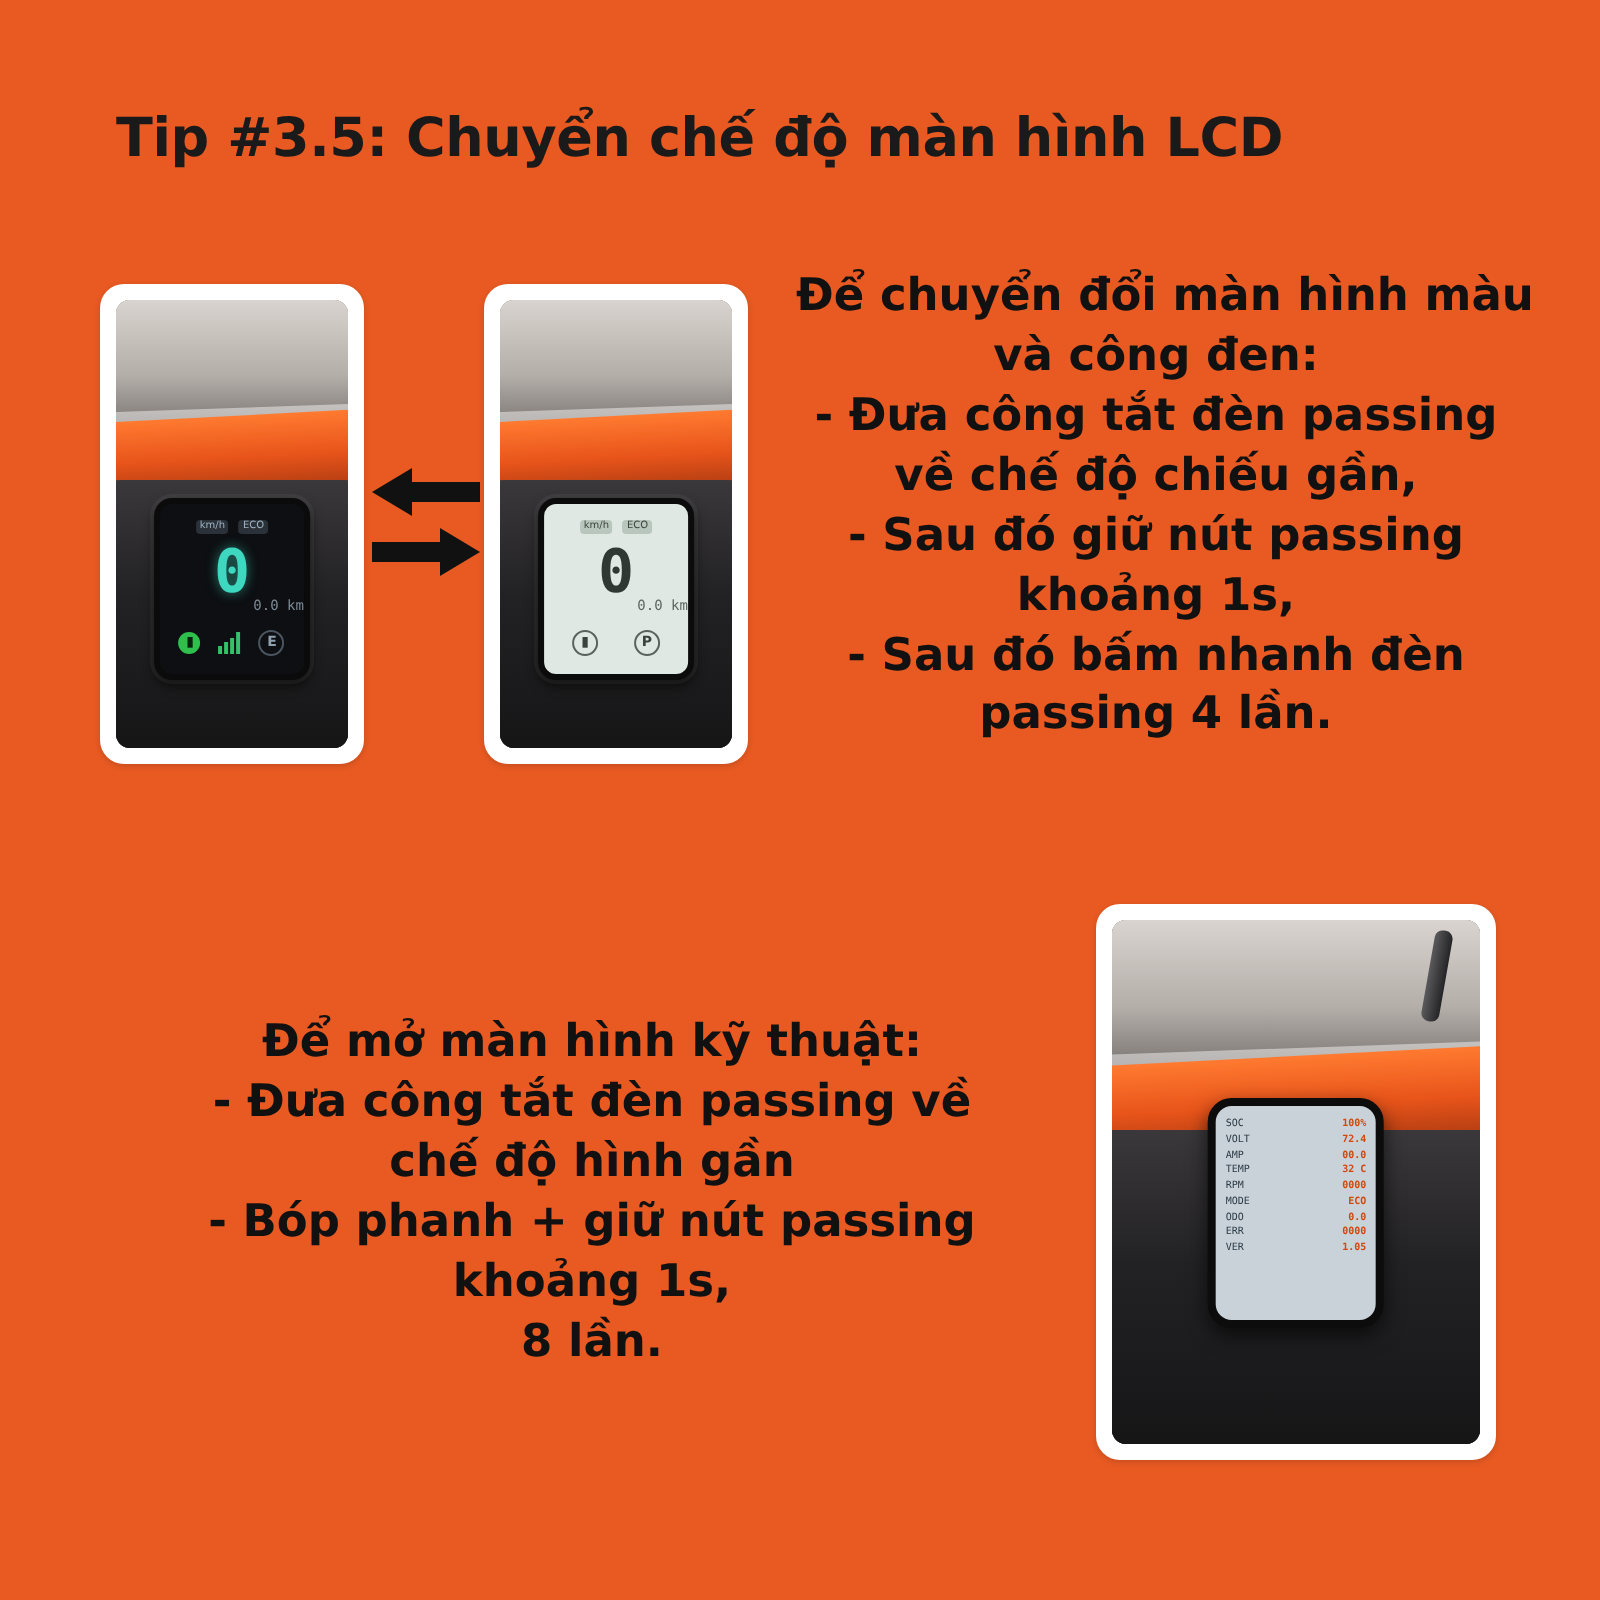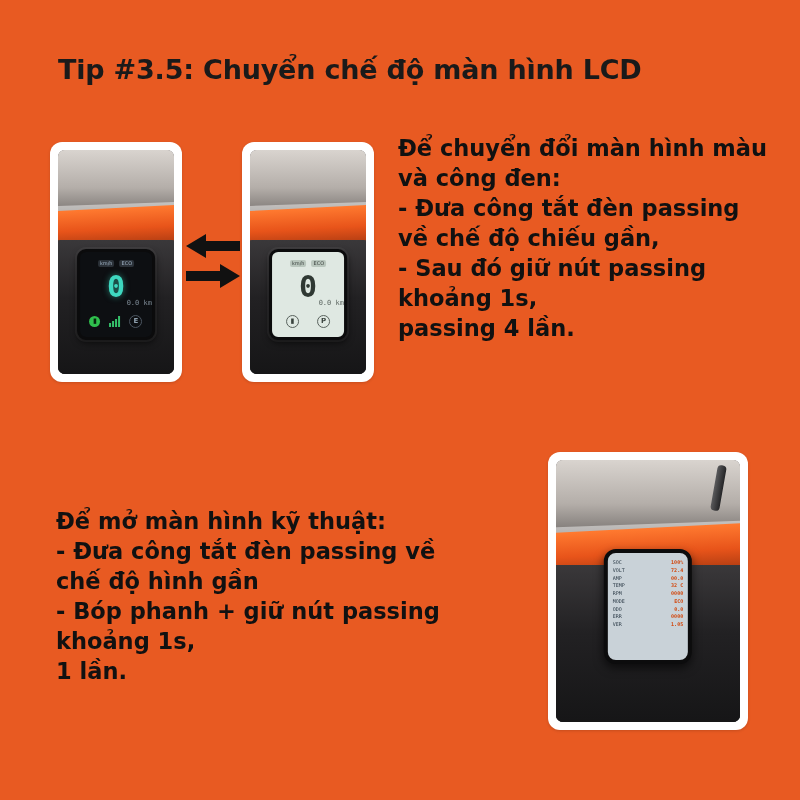--- a/index.html
+++ b/index.html
@@ -234,21 +234,21 @@
   .text-block {
     position: absolute;
     color: #111;
     font-size: 22.5px;
     line-height: 1.33;
     font-weight: bold;
   }
   #text-top   { left: 398px; top: 134px; width: 360px; }
   #text-bottom{ left: 56px;  top: 474px; width: 480px; margin-top: 33px; }
 
-  .text-block .line { white-space: nowrap; }
+  .text-block .line { white-space: nowrap; text-align: center; }
 </style>
 </head>
 <body>
 
 <div class="page">
 
   <div class="title">Tip #3.5: Chuyển chế độ màn hình LCD</div>
 
   <div class="photo-frame" id="photo-color">
     <div class="photo-inner">
@@ -309,30 +309,31 @@
     </div>
   </div>
 
   <div class="text-block" id="text-top">
     <div class="line">Để chuyển đổi màn hình màu</div>
     <div class="line">và công đen:</div>
     <div class="line">- Đưa công tắt đèn passing</div>
     <div class="line">về chế độ chiếu gần,</div>
     <div class="line">- Sau đó giữ nút passing</div>
     <div class="line">khoảng 1s,</div>
+    <div class="line">- Sau đó bấm nhanh đèn</div>
     <div class="line">passing 4 lần.</div>
   </div>
 
   <div class="text-block" id="text-bottom">
     <div class="line">Để mở màn hình kỹ thuật:</div>
     <div class="line">- Đưa công tắt đèn passing về</div>
     <div class="line">chế độ hình gần</div>
     <div class="line">- Bóp phanh + giữ nút passing</div>
     <div class="line">khoảng 1s,</div>
-    <div class="line">1 lần.</div>
+    <div class="line">8 lần.</div>
   </div>
 
   <div class="photo-frame" id="photo-tech">
     <div class="photo-inner">
       <div class="dash">
         <div class="road"></div>
         <div class="mirror-stem"></div>
         <div class="orange-band"></div>
         <div class="body-dark"></div>
         <div class="tech-screen">

